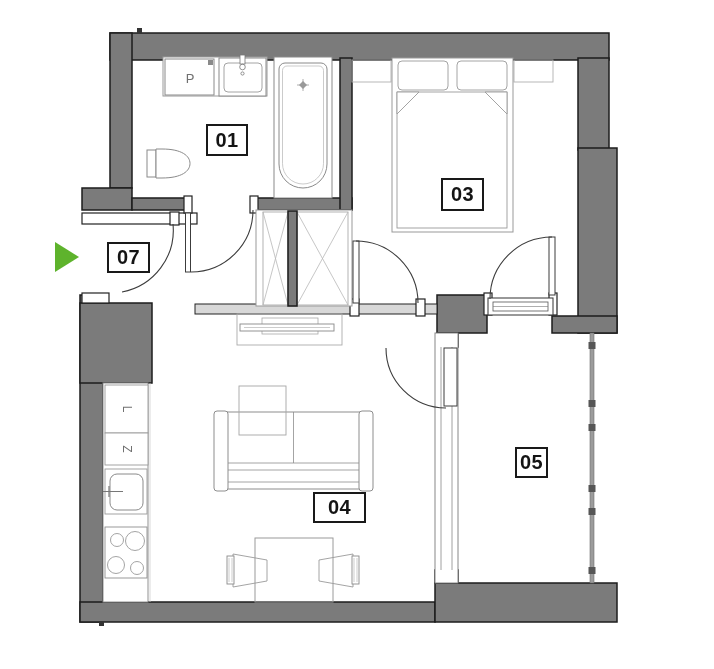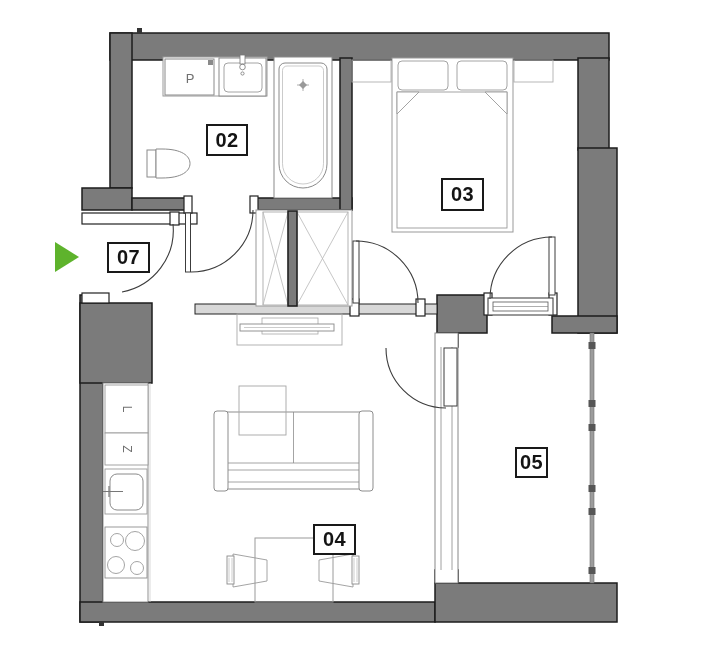--- a/index.html
+++ b/index.html
@@ -9,21 +9,21 @@
   }
   .stage svg{position:absolute;left:0;top:0;}
   .room-label{
     position:absolute;display:flex;align-items:center;justify-content:center;
     background:#ffffff;border:2px solid #191919;box-sizing:border-box;
     font-weight:bold;font-size:20px;color:#141414;letter-spacing:0.5px;
   }
   #lbl01{left:107px;top:242px;width:43px;height:31px;}
   #lbl02{left:206px;top:124px;width:42px;height:32px;}
   #lbl03{left:441px;top:178px;width:43px;height:33px;}
-  #lbl04{left:313px;top:524px;width:43px;height:31px;}
+  #lbl04{left:313px;top:492px;width:53px;height:31px;}
   #lbl05{left:515px;top:447px;width:33px;height:31px;}
   .wall{fill:var(--wall,#7b7b7b);stroke:var(--wall-outline,#1c1c1c);stroke-width:1.5;}
   .lightfill{fill:var(--light-fill,#d8d8d8);stroke:#222;stroke-width:1;}
   .whiteout{fill:#fff;stroke:#222;stroke-width:1.2;}
   .furnline{stroke:#9a9a9a;stroke-width:0.9;fill:none;}
   .thin{stroke:#b5b5b5;stroke-width:0.7;fill:none;}
   .arc{stroke:#3c3c3c;stroke-width:1.1;fill:none;}
   .leaf{fill:#fff;stroke:#3c3c3c;stroke-width:1;}
   .applabel{fill:#707070;font-family:"Liberation Sans",sans-serif;}
 </style>
@@ -198,18 +198,18 @@
   </g>
   <g>
     <rect class="leaf" x="444" y="348" width="13" height="58"></rect>
     <path class="arc" d="M386,348 A60,60 0 0 0 446,408"></path>
   </g>
 
   <polygon points="55,242 55,272 79,257" fill="#5eb32c"></polygon>
 </svg>
 
   <div class="room-label" id="lbl01">07</div>
-  <div class="room-label" id="lbl02">02</div>
+  <div class="room-label" id="lbl02">01</div>
   <div class="room-label" id="lbl03">03</div>
   <div class="room-label" id="lbl04">04</div>
   <div class="room-label" id="lbl05">05</div>
 
 </div>
 
 </body></html>

